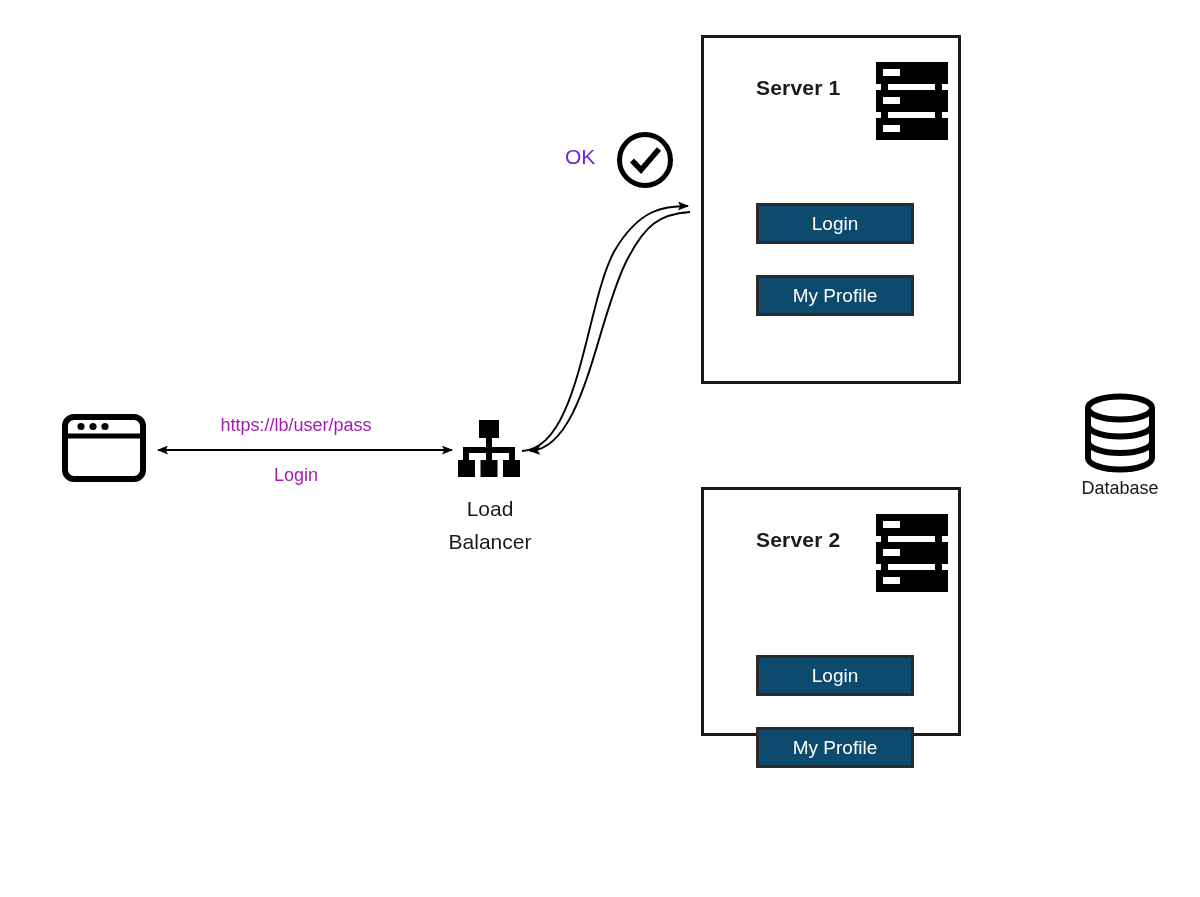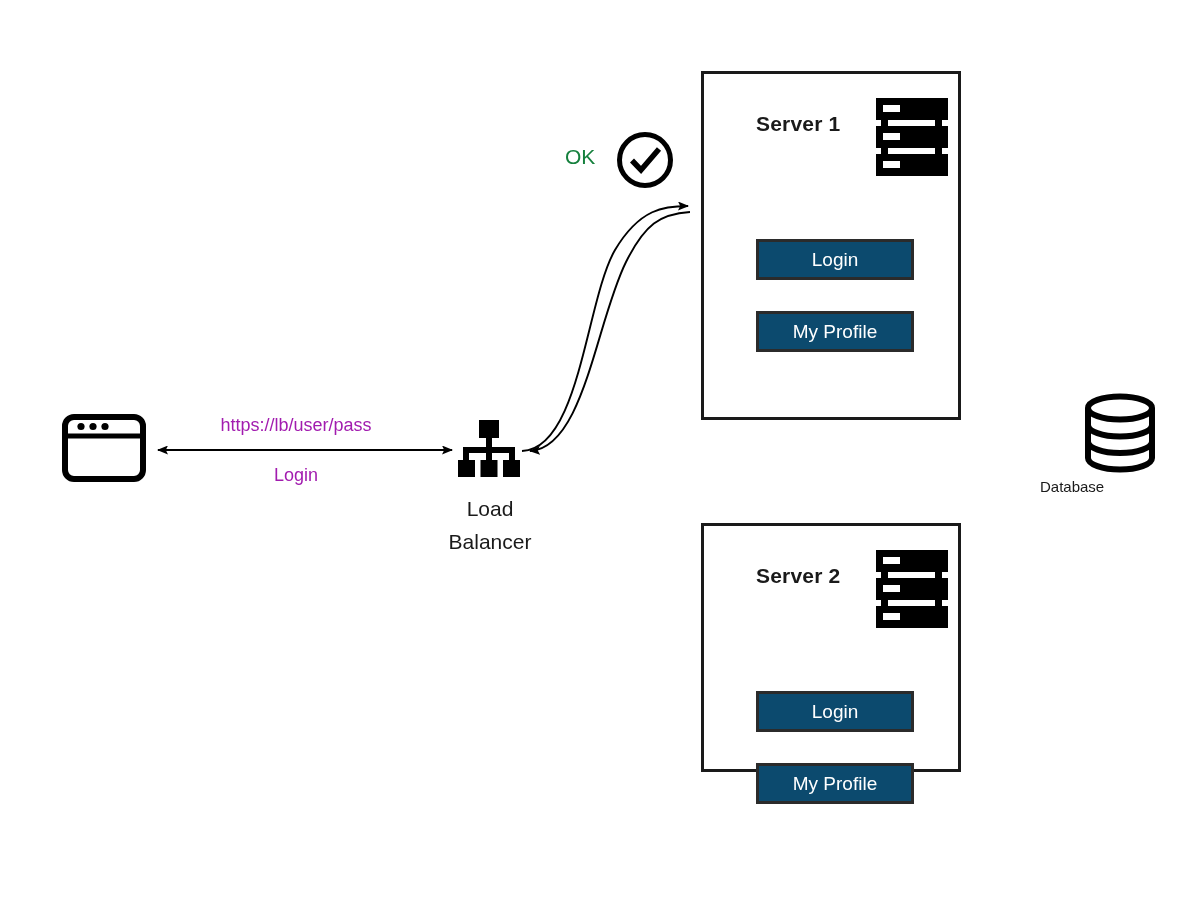--- a/index.html
+++ b/index.html
@@ -18,21 +18,20 @@
   }
 
   
   .abs { position: absolute; }
 
   
   .server-box {
     position: absolute;
     background: #ffffff;
     border: 3px solid #1a1a1a;
-    margin-top: 36px;
   }
   #server1-box { left: 701px; top: 35px;  width: 260px; height: 349px; }
   #server2-box { left: 701px; top: 487px; width: 260px; height: 249px; }
 
   .server-title {
     position: absolute;
     font-size: 21px;
     font-weight: bold;
     color: #1a1a1a;
     letter-spacing: 0.2px;
@@ -83,32 +82,32 @@
     line-height: 1.55;
   }
 
   
   #db-icon { left: 1083px; top: 393px; width: 74px; height: 80px; }
   #db-label {
     position: absolute;
     left: 1040px;
     top: 478px;
     width: 160px;
-    text-align: left;
-    font-size: 15px;
+    text-align: center;
+    font-size: 18px;
     color: #1a1a1a;
   }
 
   
   #ok-label {
     position: absolute;
     left: 565px;
     top: 145px;
     font-size: 21px;
-    color: #15803d;
+    color: #6d28d9;
   }
   #ok-check { left: 615px; top: 130px; width: 60px; height: 60px; }
 
   
   .edge-label {
     position: absolute;
     font-size: 18px;
     color: #a21caf;
     text-align: center;
     white-space: nowrap;

